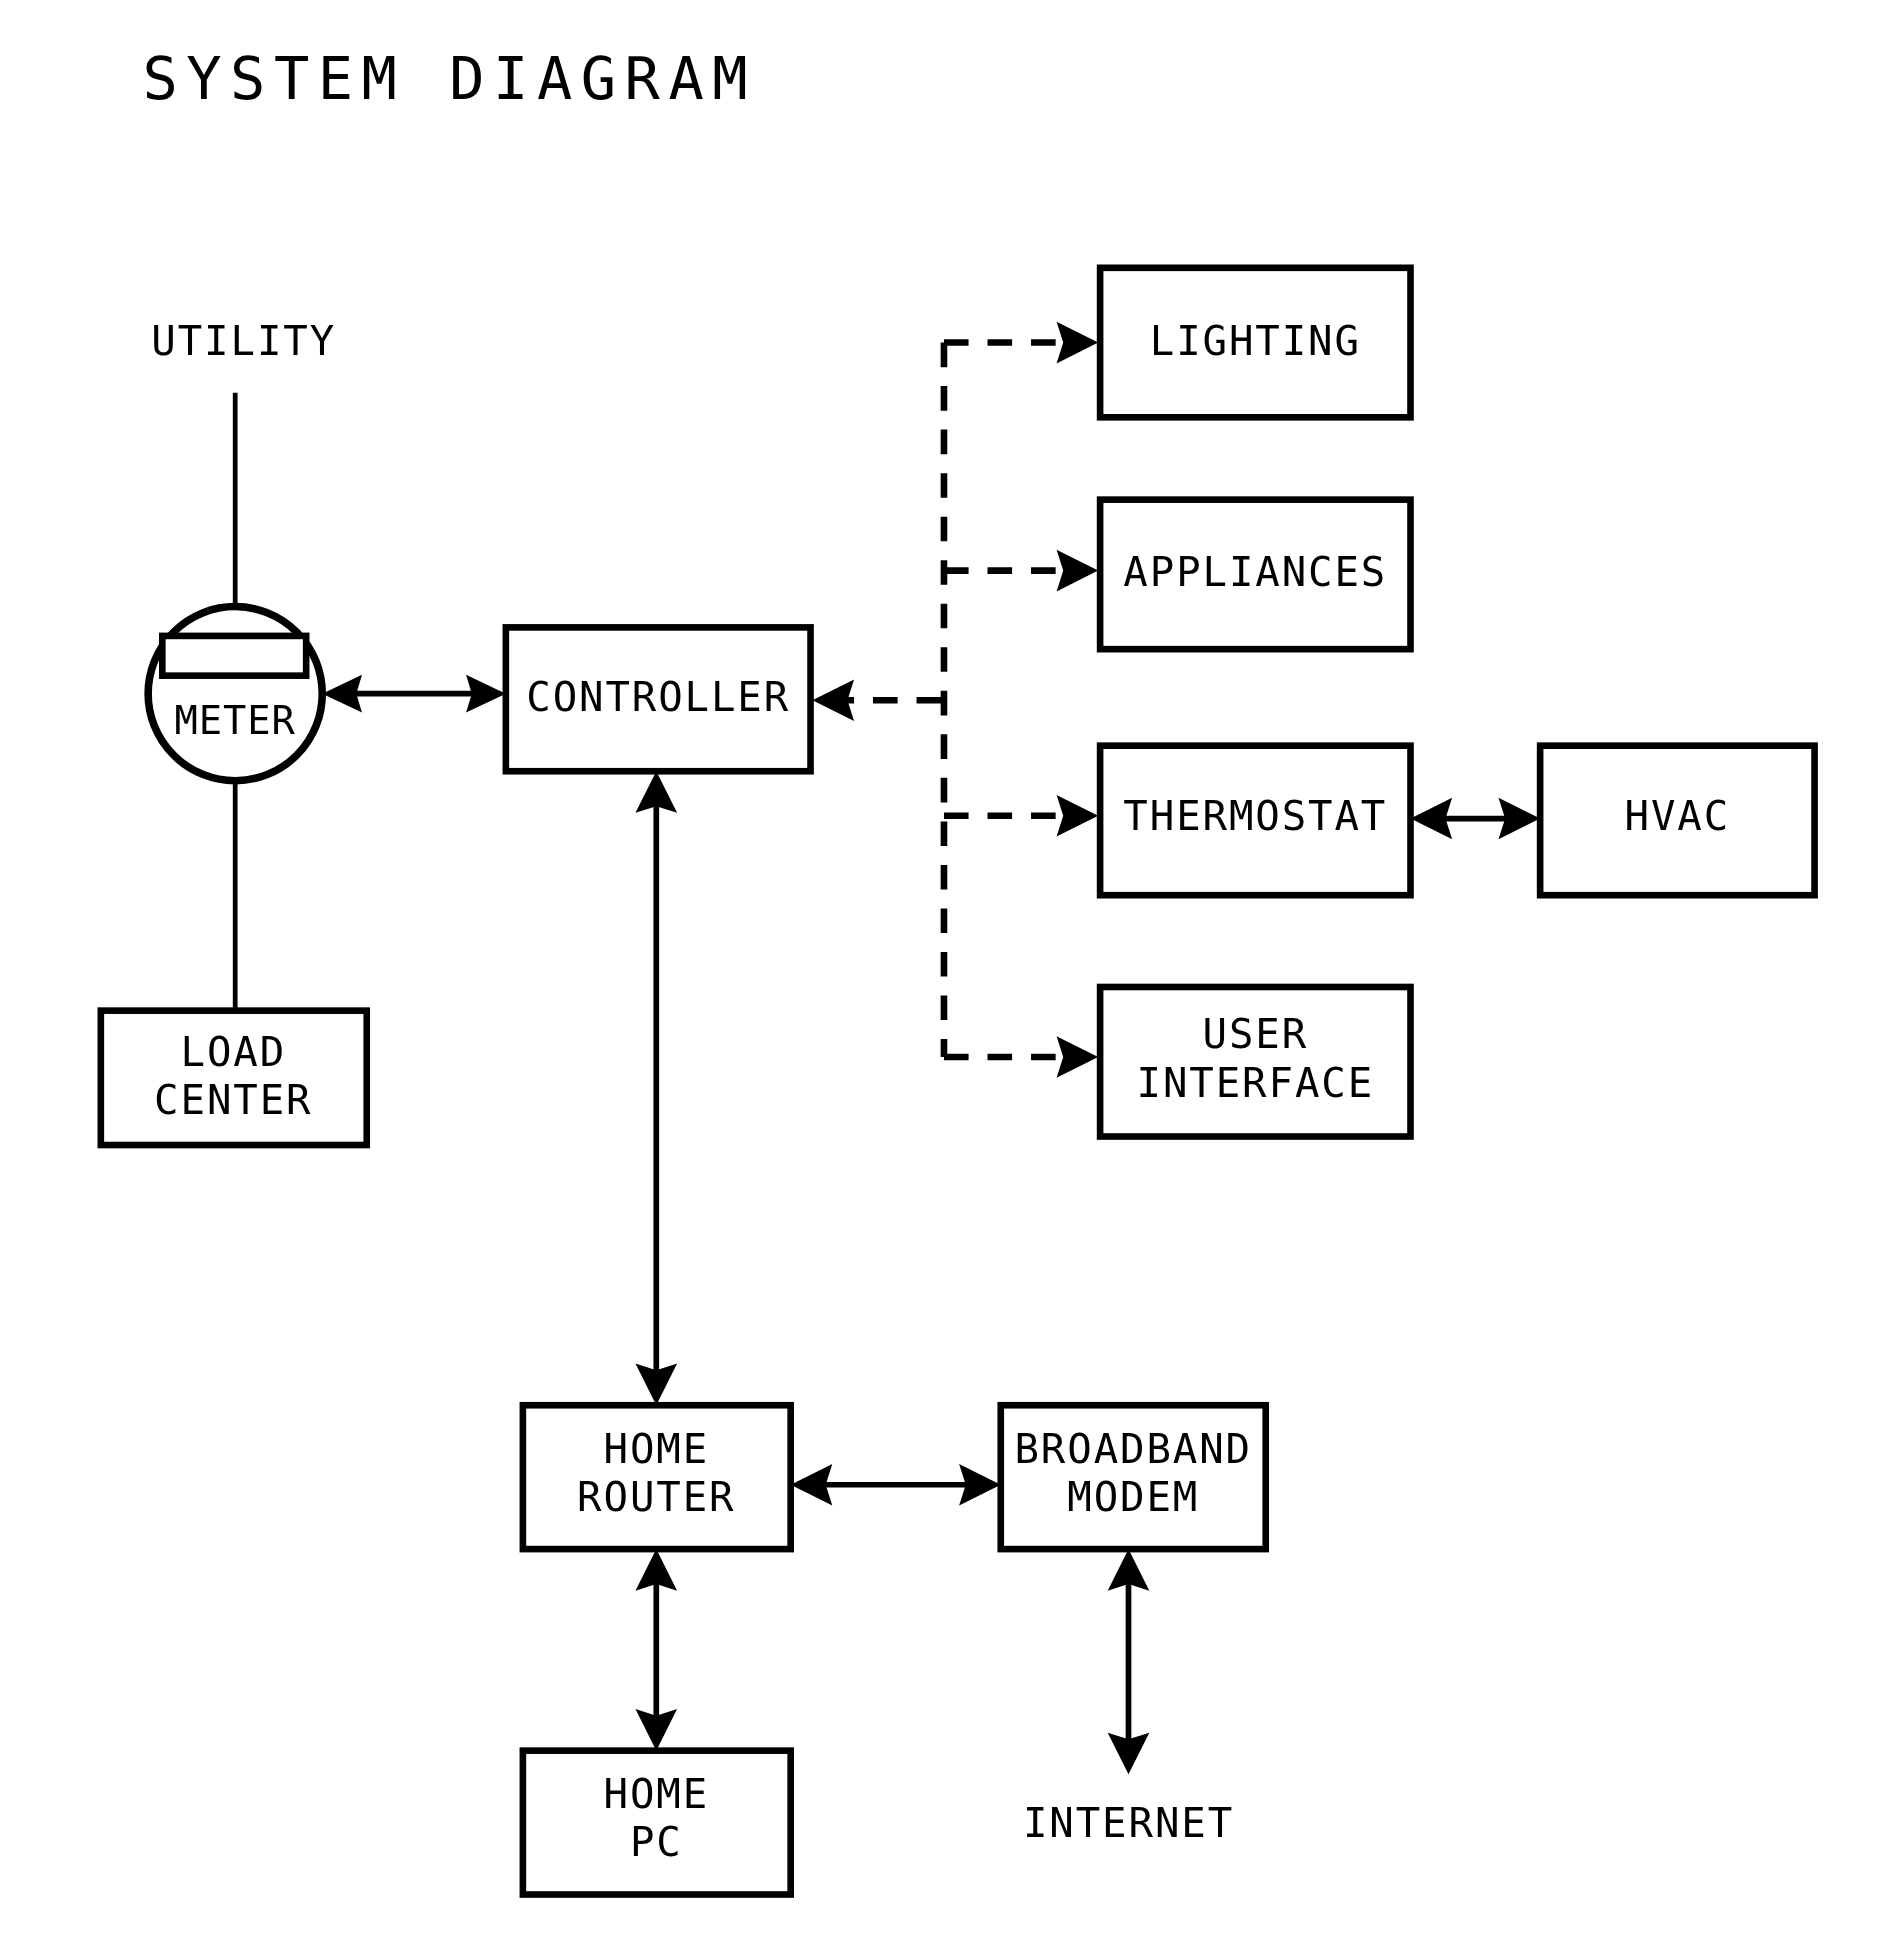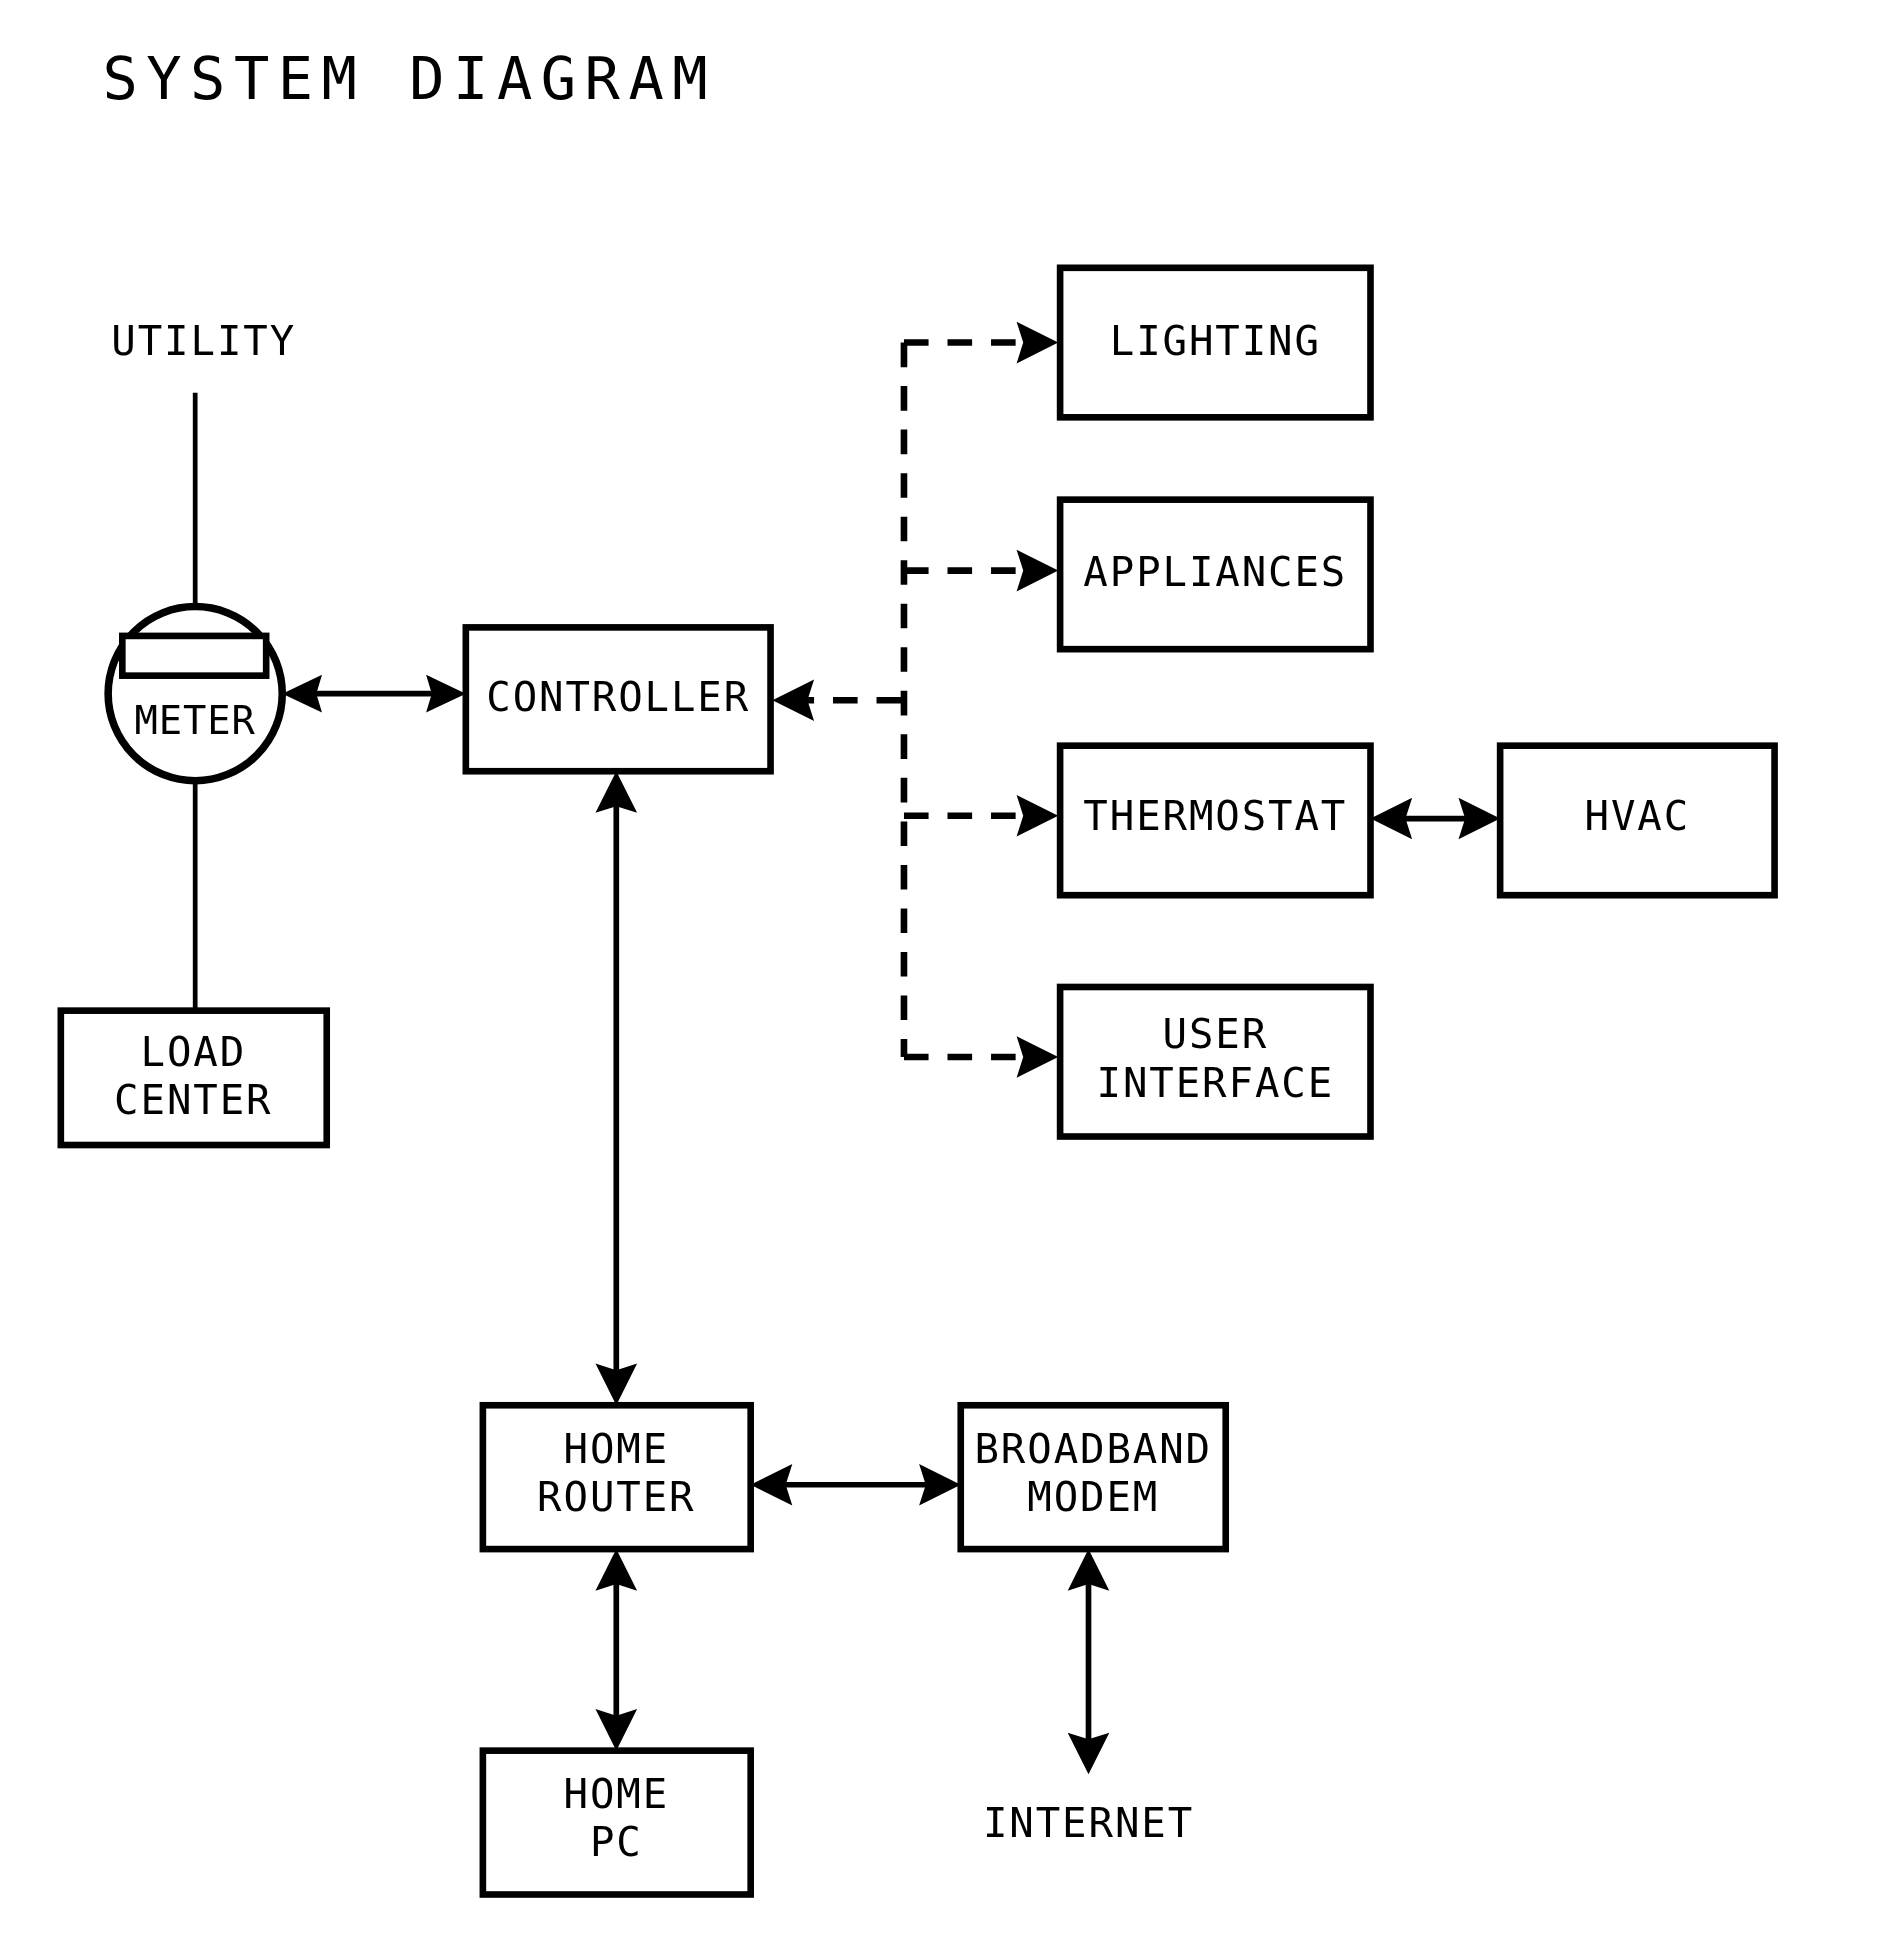--- a/index.html
+++ b/index.html
@@ -11,20 +11,21 @@
     width: 1895px;
     height: 1956px;
     overflow: hidden;
     font-family: "DejaVu Sans Mono", monospace;
   }
   #diagram-root {
     position: relative;
     width: 1600px;
     height: 1956px;
     background: #ffffff;
+    padding-left: 40px;
   }
   svg#diagram-svg {
     display: block;
     width: 1895px;
     height: 1956px;
   }
   .node-box {
     fill: #ffffff;
     stroke: #000000;
     stroke-width: 7;

